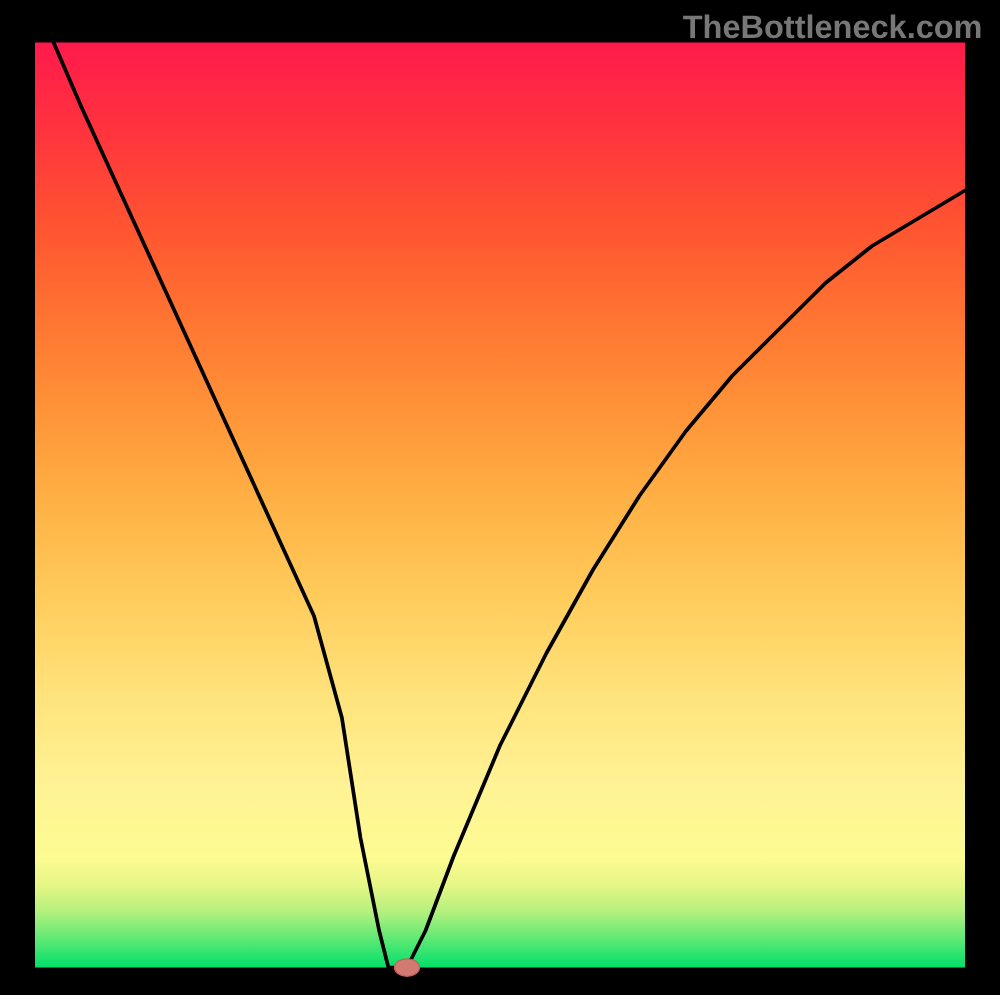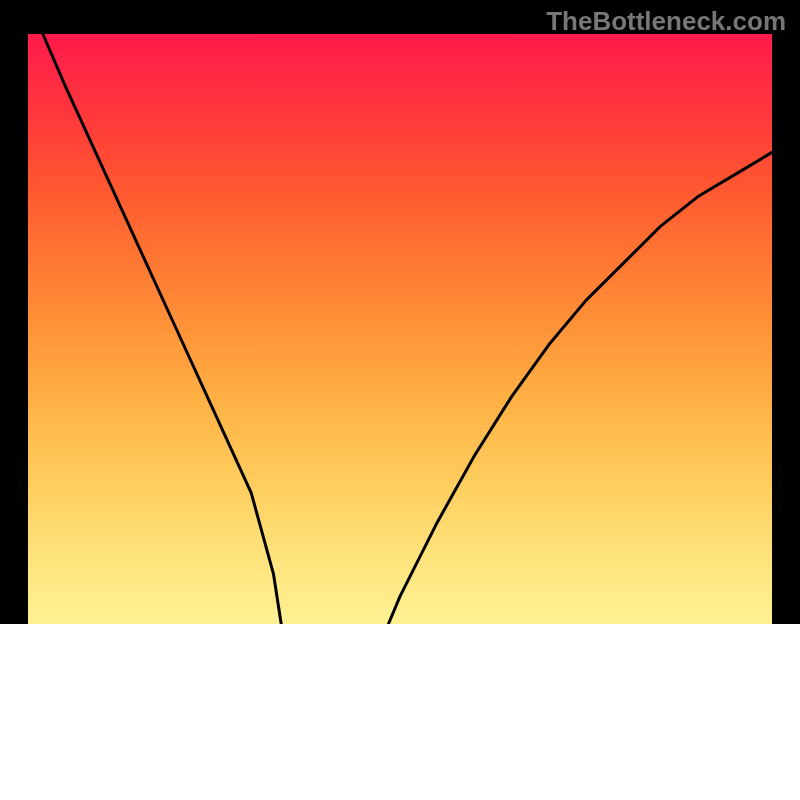--- a/index.html
+++ b/index.html
@@ -3,21 +3,21 @@
 <meta charset="utf-8">
 <style>
   body {
     margin: 0;
     padding: 0;
     background: #fff;
     font-family: Arial, Helvetica, sans-serif;
   }
   .container {
     width: 800px;
-    height: 624px;
+    height: 796px;
     position: relative;
   }
   .watermark {
     position: absolute;
     top: 6px;
     right: 14px;
     color: #777;
     font-size: 26px;
     font-weight: bold;
     z-index: 5;

